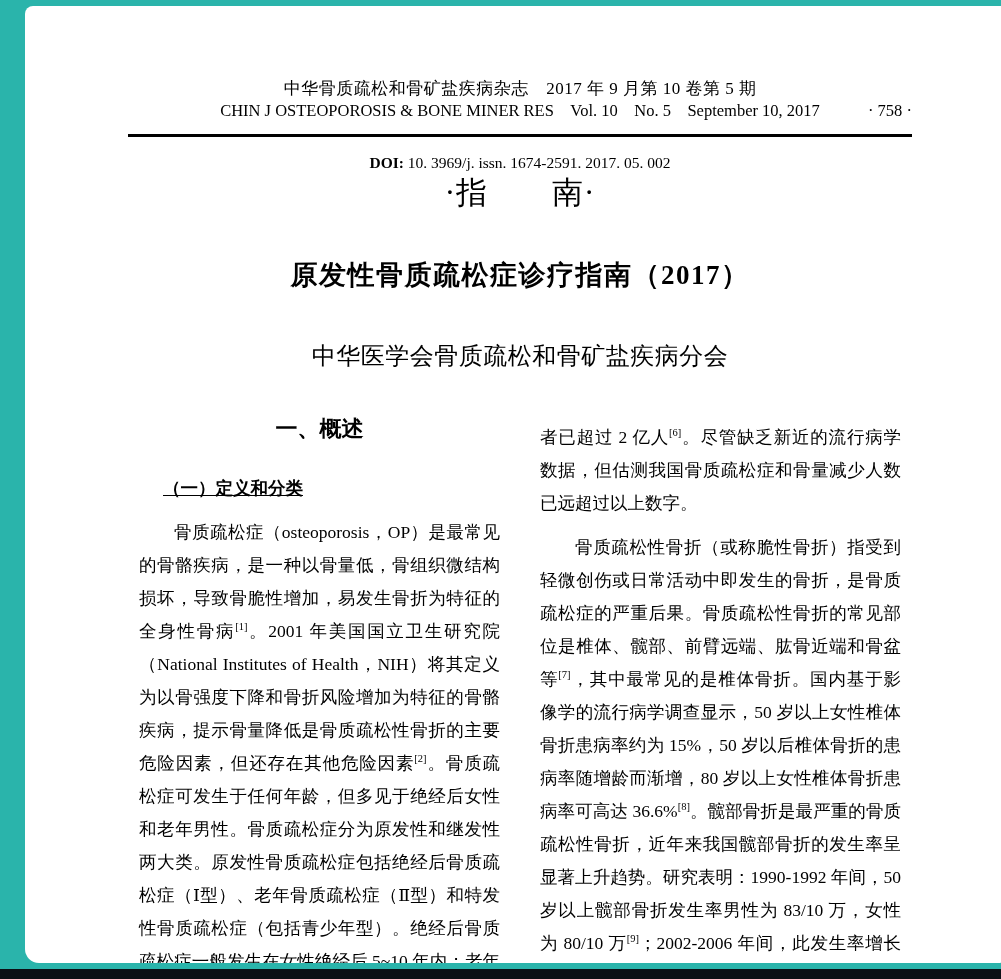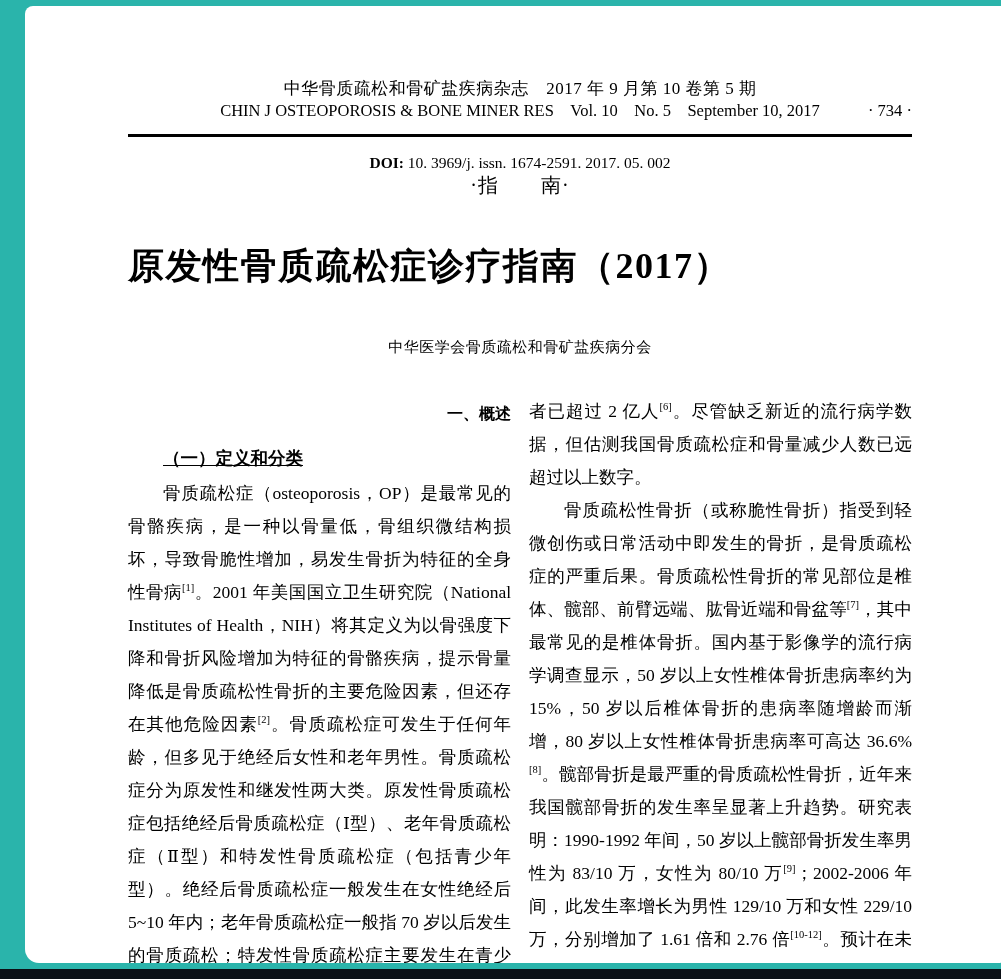--- a/index.html
+++ b/index.html
@@ -36,81 +36,81 @@
   .journal-en { text-align: center; font-size: 16.5px; }
   .page-no { position: absolute; right: 0; top: 1px; font-size: 16.5px; }
   .rule { margin-top: 12px; border-top: 3px solid #000; height: 0; }
 
   .doi-row {
     margin-top: 17px;
     display: flex; justify-content: space-between; align-items: center; flex-direction: column;
   }
   .doi { font-size: 15.5px; }
   .doi-label { font-weight: 700; }
-  .guide-label { font-size: 20px; letter-spacing: 1px; }
+  .guide-label { font-size: 31px; letter-spacing: 1px; }
 
   
   .article-title {
     margin-top: 43px;
-    text-align: left;
-    font-size: 36px;
+    text-align: center;
+    font-size: 27px;
     font-weight: 700;
     letter-spacing: 1.5px;
   }
   .article-author {
     margin-top: 47px;
     text-align: center;
-    font-size: 15px;
+    font-size: 24px;
     letter-spacing: 0.5px;
   }
 
   
   .columns {
     margin-top: 38px;
     display: flex;
     gap: 18px;
   }
   .col {
     width: 50%;
     font-size: 17.5px;
     line-height: 33px;
     text-align: justify;
     text-justify: inter-ideograph;
   }
   .section-heading {
-    text-align: right;
+    text-align: center;
     font-weight: 700;
-    font-size: 16px;
-    margin: 2px 0 12px 0;
+    font-size: 22px;
+    margin: 2px 0 27px 0;
   }
   .sub-heading {
     font-weight: 700;
     text-indent: 2em;
     margin: 0 0 2px 0;
     text-decoration: underline;
   }
-  .para { margin: 0; text-indent: 2em; }
+  .para { margin: 11px; text-indent: 2em; }
   .para.no-indent { text-indent: 0; }
   sup {
     font-size: 10.5px;
     line-height: 0;
     vertical-align: super;
   }
 </style>
 </head>
 <body>
 
 <div class="sheet">
   <div class="content">
 
     <div class="journal-cn">中华骨质疏松和骨矿盐疾病杂志　2017 年 9 月第 10 卷第 5 期</div>
 
     <div class="journal-en-row">
       <div class="journal-en">CHIN J OSTEOPOROSIS &amp; BONE MINER RES　Vol. 10　No. 5　September 10, 2017</div>
-      <span class="page-no">· 734 ·</span>
+      <span class="page-no">· 758 ·</span>
     </div>
 
     <div class="rule"></div>
 
     <div class="doi-row">
       <div class="doi">
         <span class="doi-label">DOI:</span><span> 10. 3969/j. issn. 1674-2591. 2017. 05. 002</span>
       </div>
       <div class="guide-label">·指　　南·</div>
     </div>

